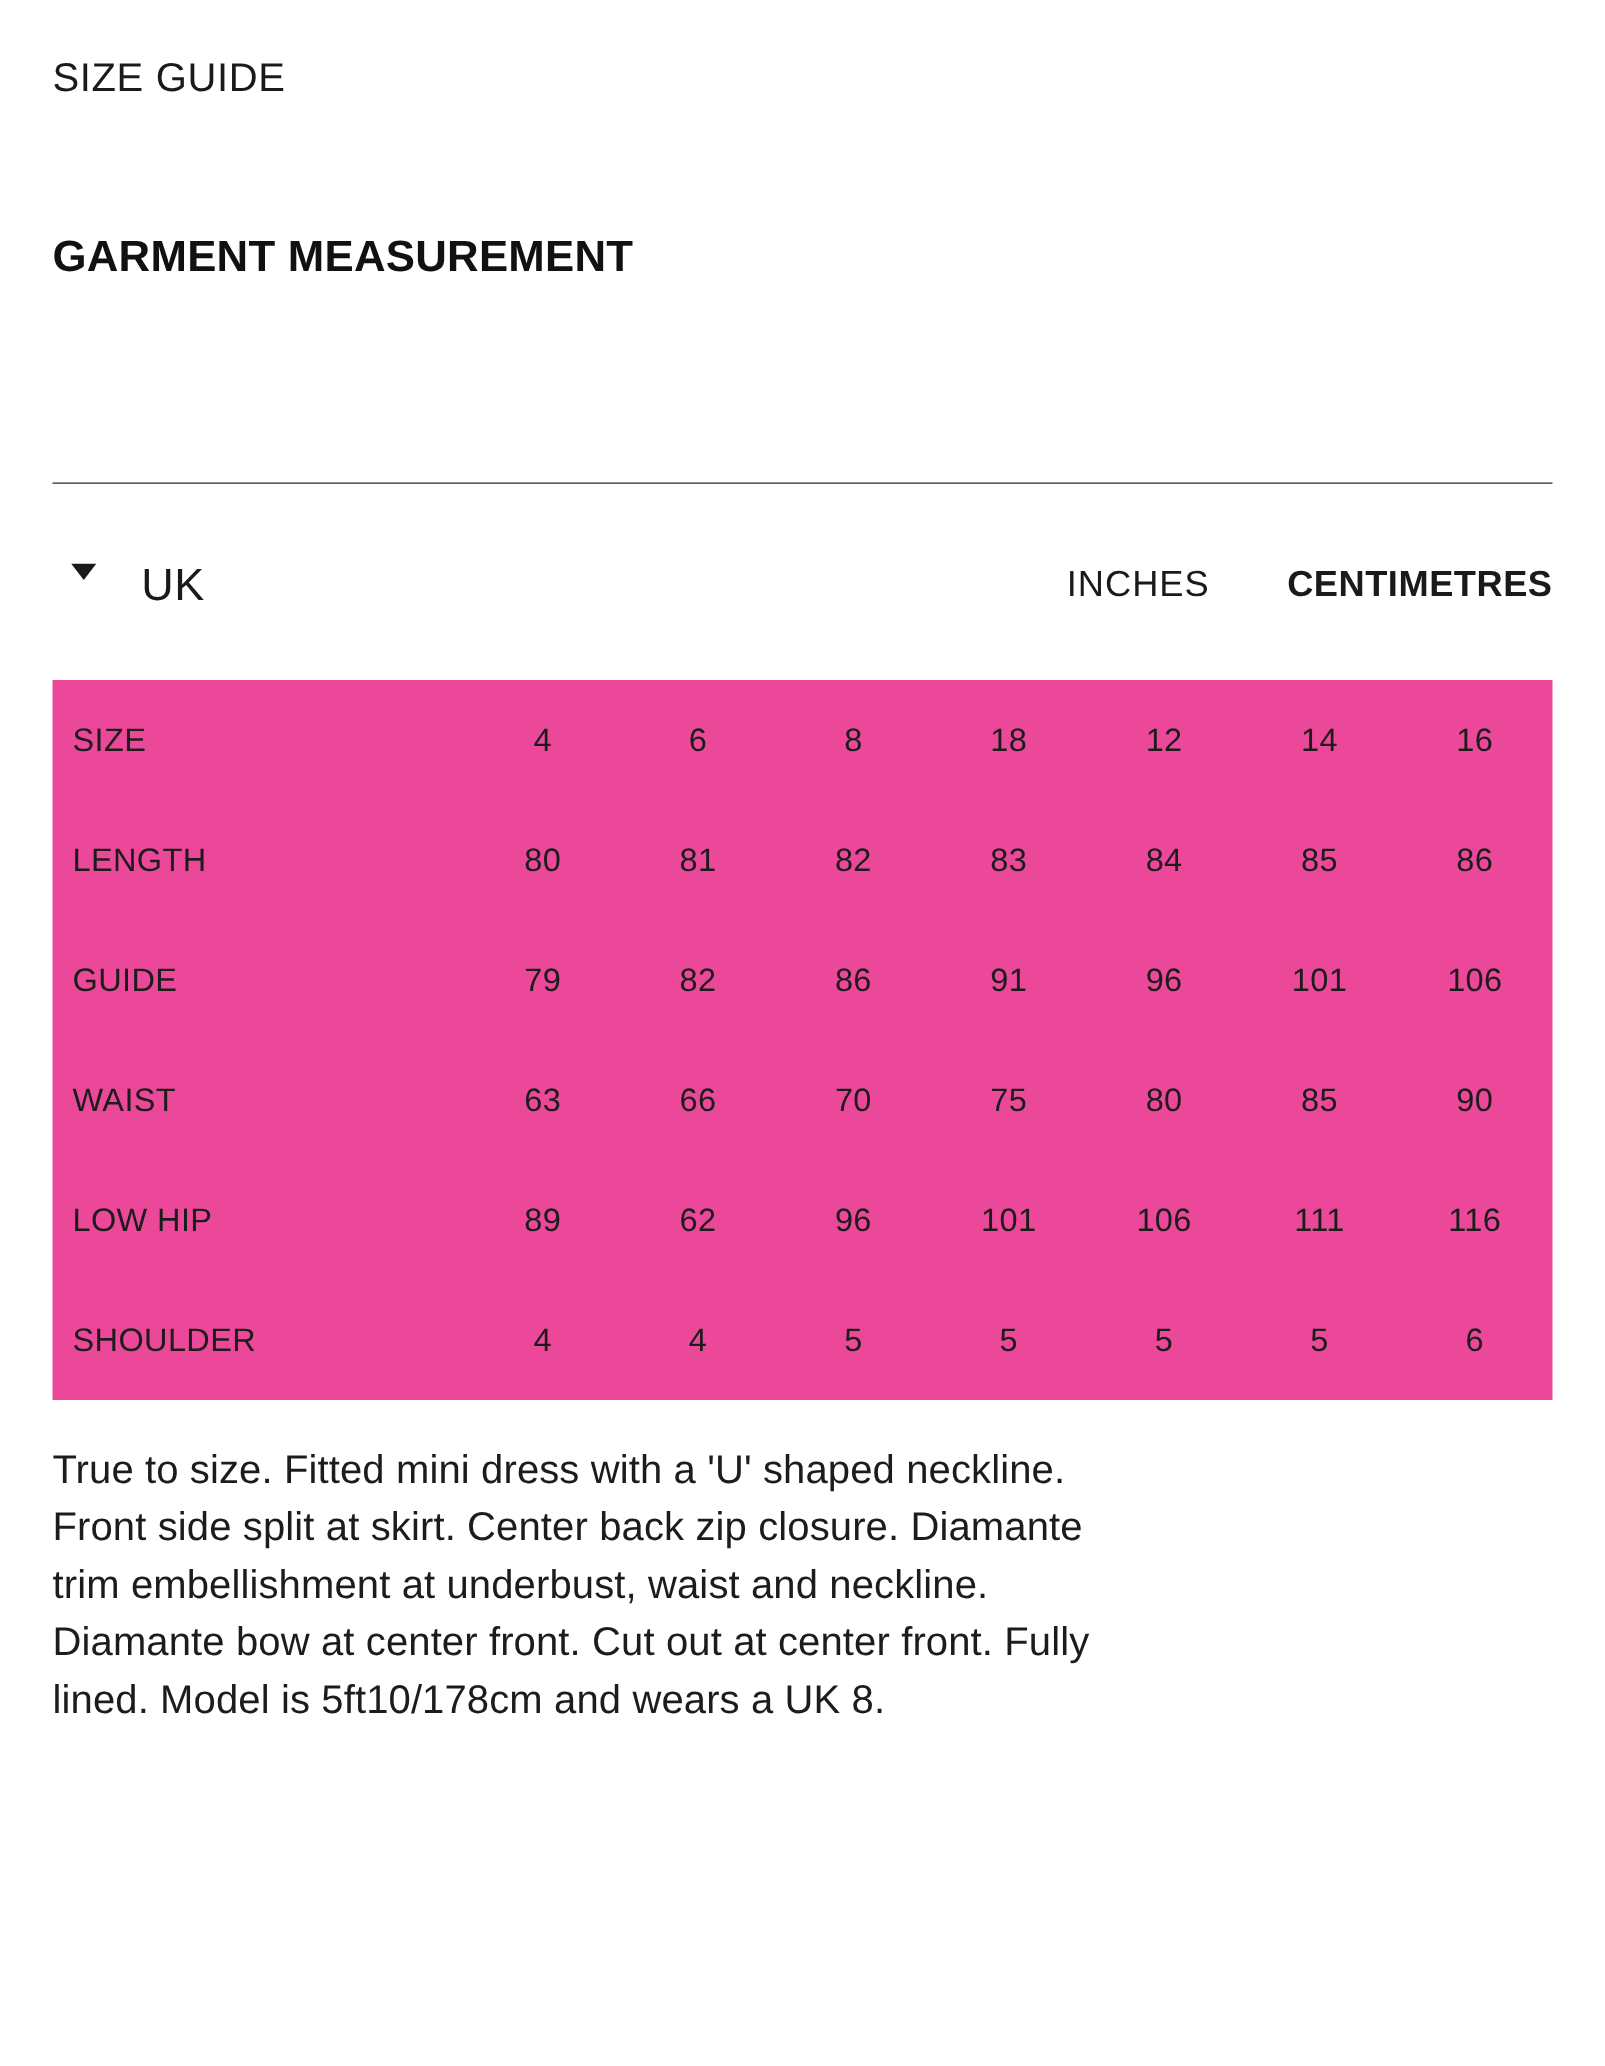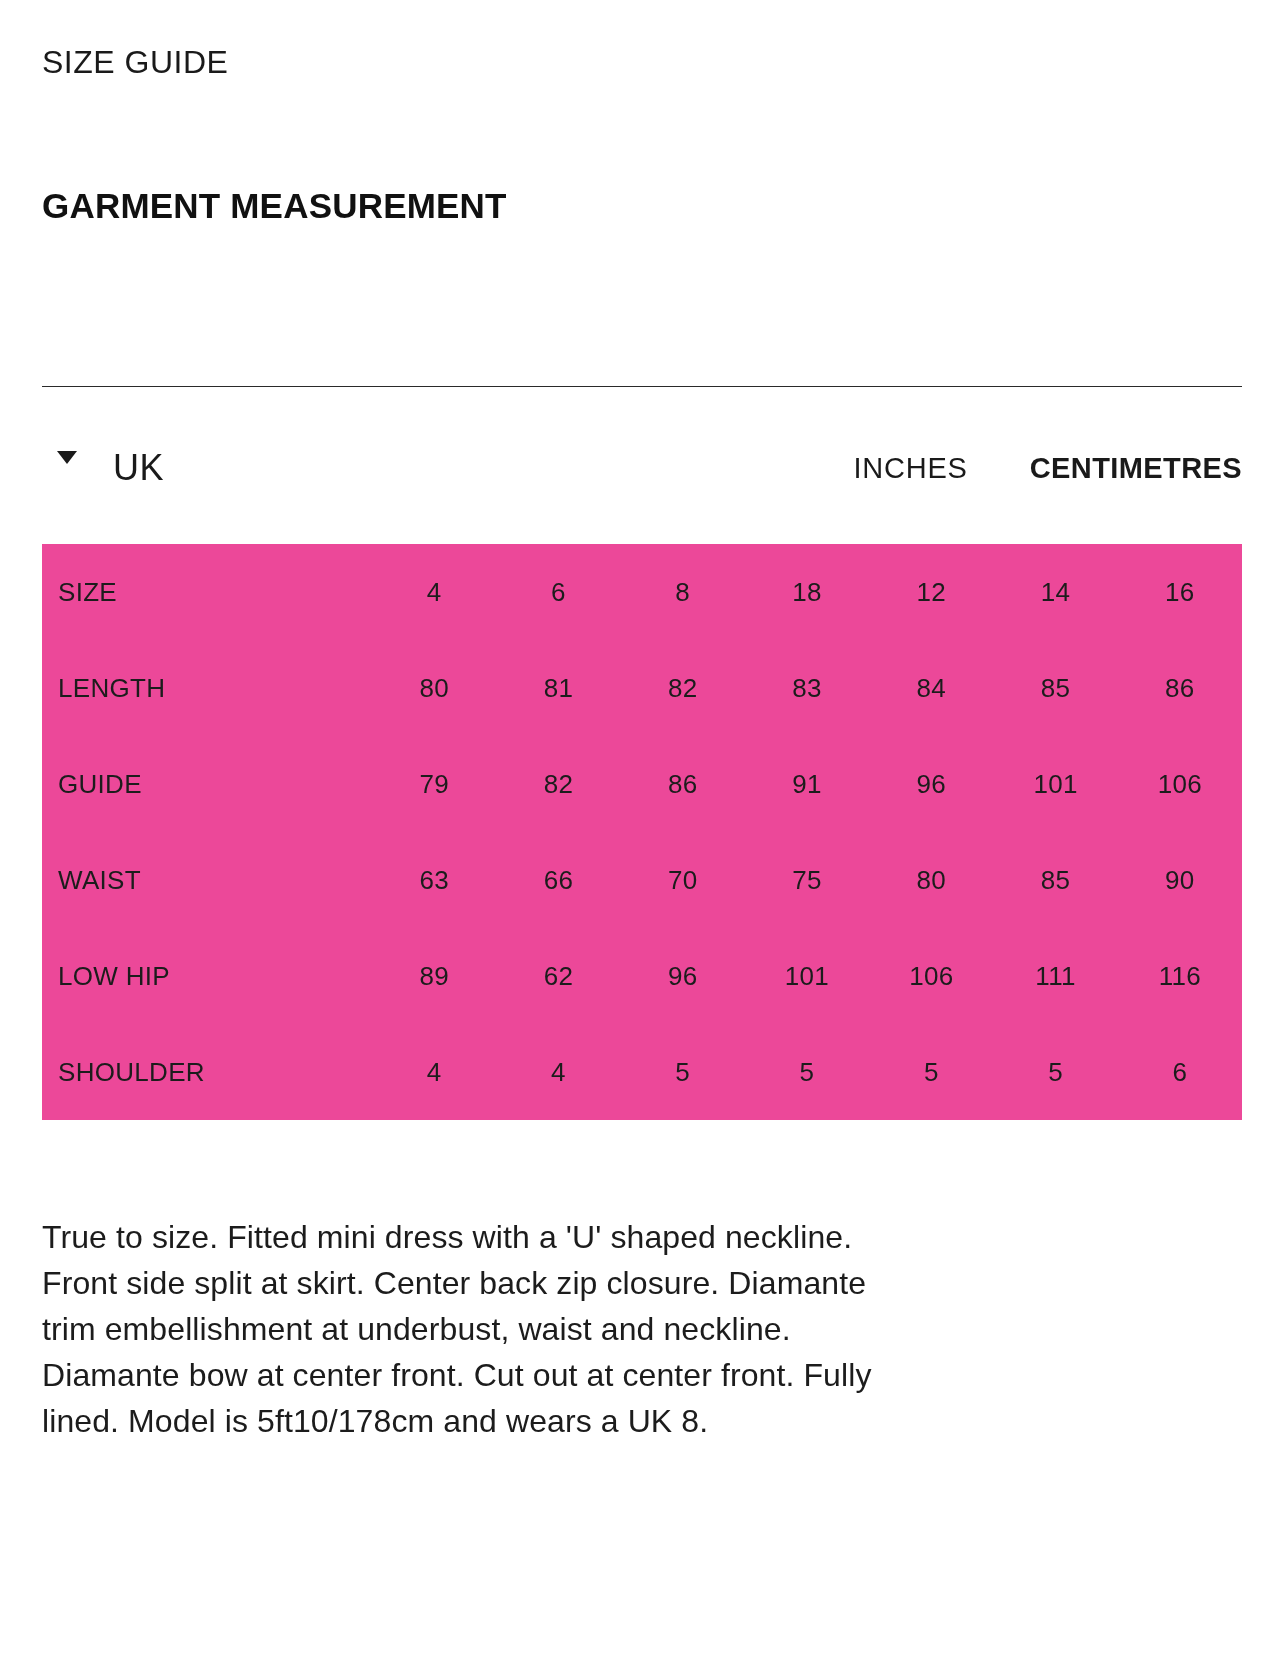--- a/index.html
+++ b/index.html
@@ -100,21 +100,21 @@
     letter-spacing: 0.3px;
     color: #1c1c1c;
     text-align: center;
     font-weight: 400;
   }
   .size-table td.row-label {
     text-align: left;
     padding-left: 16px;
   }
   .description {
-    margin-top: 94px;
+    margin-top: 32px;
     font-size: 32px;
     line-height: 46px;
     font-weight: 400;
     letter-spacing: 0.1px;
     color: #1c1c1c;
     white-space: pre-line;
     max-width: 1000px;
   }
 </style>
 </head>

